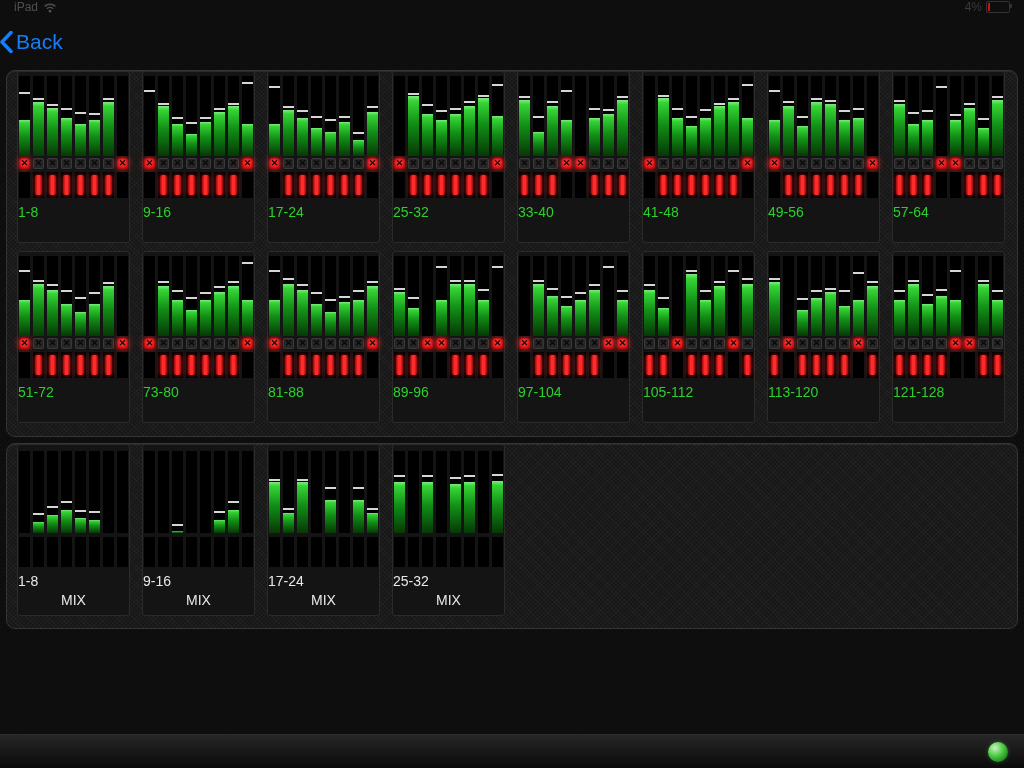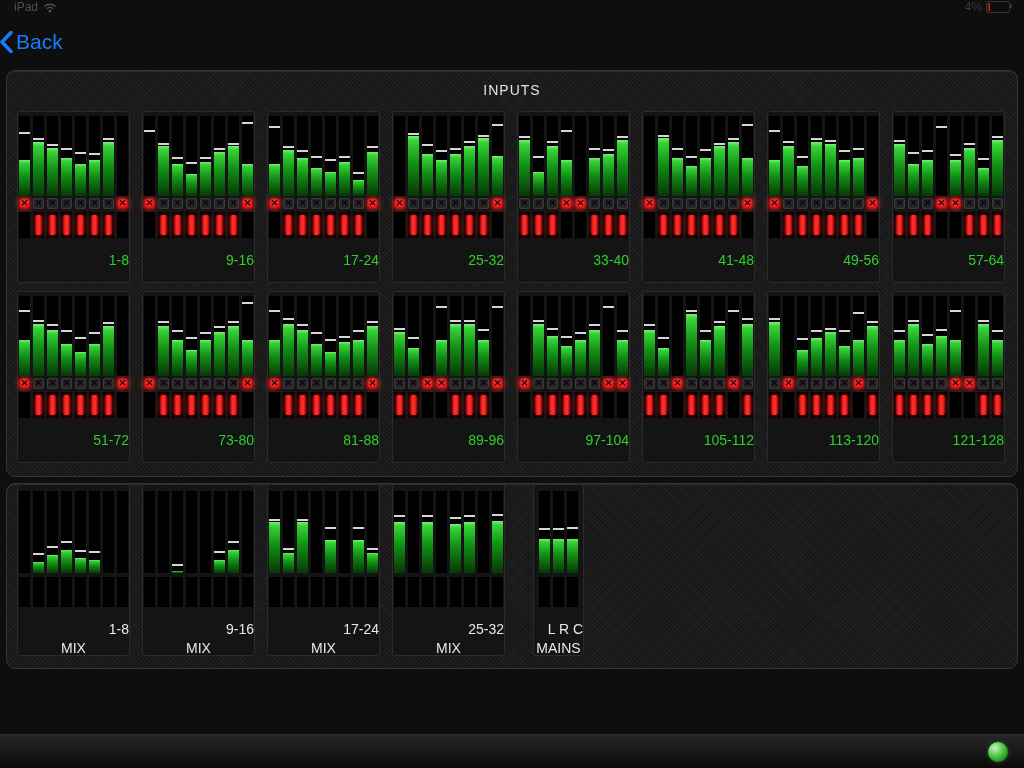--- a/index.html
+++ b/index.html
@@ -56,21 +56,21 @@
     font-weight:bold;text-align:center;cursor:pointer;}
   .x-btn.muted{background:radial-gradient(circle at 50% 40%,#ff4b4b,#d90f0f 70%);
     box-shadow:0 0 6px rgba(255,40,40,0.85), inset 0 0 2px #6d0000;color:#1c0000;}
   .r-row{margin-top:3px;}
   .r-col{width:11px;height:26px;background:#000;position:relative;}
   .r-fill{position:absolute;left:2px;right:2px;top:3px;bottom:3px;border-radius:2px;
     background:linear-gradient(to right,#8f0a0a,#ff2a2a 35%,#ff2a2a 65%,#8f0a0a);
     box-shadow:0 0 5px rgba(255,20,20,0.7);}
   .low-row{margin-top:4px;}
   .low-col{width:11px;height:30px;background:#000;}
-  .blk-label{margin-top:14px;text-align:right;color:#2ccf2c;font-size:14px;}
+  .blk-label{margin-top:6px;text-align:left;color:#2ccf2c;font-size:14px;}
   .blk-label.white{color:#e8e8e8;}
   .blk-sublabel{margin-top:3px;text-align:center;color:#e8e8e8;font-size:14px;}
   
   .footer-bar{position:absolute;left:0;right:0;bottom:0;height:33px;
     background:linear-gradient(#262626,#0a0a0a);border-top:1px solid #2e2e2e;}
   .status-led{position:absolute;right:16px;top:50%;margin-top:-10px;width:20px;height:20px;border-radius:50%;
     background:radial-gradient(circle at 35% 30%,#c8f2c4,#59c054 45%,#237d22 80%,#0d4a0d 100%);
     box-shadow:0 0 4px rgba(60,200,60,0.4);}
 </style>
 </head>
@@ -97,21 +97,20 @@
 <div class="nav-bar">
   <div class="back-btn">
     <svg width="13" height="22" viewBox="0 0 13 22">
       <polyline points="11,1.5 2,11 11,20.5" stroke="#147efb" stroke-width="3.5" fill="none" stroke-linecap="round" stroke-linejoin="round"></polyline>
     </svg>
     <span>Back</span>
   </div>
 </div>
 
 <div class="panel inputs-panel">
-  <div class="panel-title">INPUTS</div>
   <div id="inputs-rows">
       <div class="block-row">
         <div class="meter-block">
           <div class="chan-row">
             <div class="m-col">
               <div class="m-fill" style="height: 45%;"></div>
               <div class="m-peak" style="bottom: 78%;"></div>
             </div>
             <div class="m-col">
               <div class="m-fill" style="height: 68%;"></div>
@@ -1320,41 +1319,18 @@
           <div class="low-col"></div>
           <div class="low-col"></div>
           <div class="low-col"></div>
           <div class="low-col"></div>
           <div class="low-col"></div>
           <div class="low-col"></div>
         </div>
         <div class="blk-label white">25-32</div>
         <div class="blk-sublabel">MIX</div>
       </div>
-      <div class="meter-block narrow gap-left" style="padding-top: 6px;">
-        <div class="chan-row">
-          <div class="m-col tall">
-            <div class="m-fill" style="height: 42%;"></div>
-            <div class="m-peak" style="bottom: 52%;"></div>
-          </div>
-          <div class="m-col tall">
-            <div class="m-fill" style="height: 42%;"></div>
-            <div class="m-peak" style="bottom: 52%;"></div>
-          </div>
-          <div class="m-col tall">
-            <div class="m-fill" style="height: 42%;"></div>
-            <div class="m-peak" style="bottom: 54%;"></div>
-          </div>
-        </div>
-        <div class="chan-row low-row">
-          <div class="low-col"></div>
-          <div class="low-col"></div>
-          <div class="low-col"></div>
-        </div>
-        <div class="blk-label white">L R C</div>
-        <div class="blk-sublabel">MAINS</div>
-      </div>
     </div>
 </div>
 
 <div class="footer-bar">
   <div class="status-led" style="background: radial-gradient(circle at 35% 30%, rgb(200, 242, 196), rgb(70, 200, 60) 45%, rgb(35, 125, 34) 80%, rgb(13, 74, 13) 100%);"></div>
 </div>
 
 </body></html>

